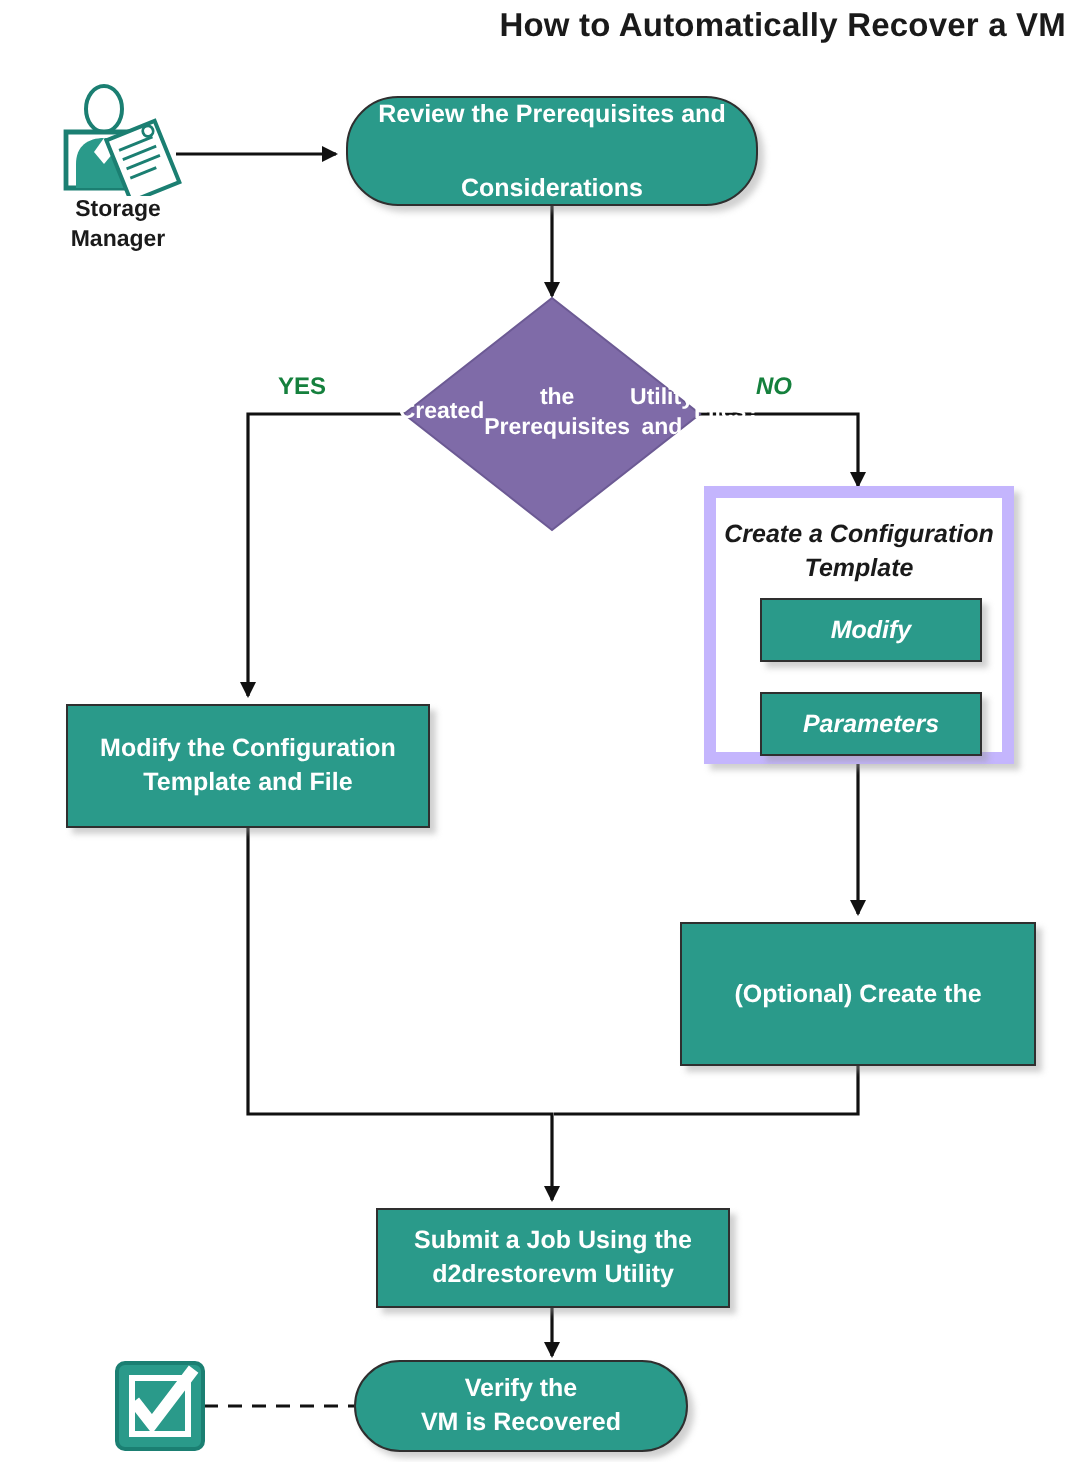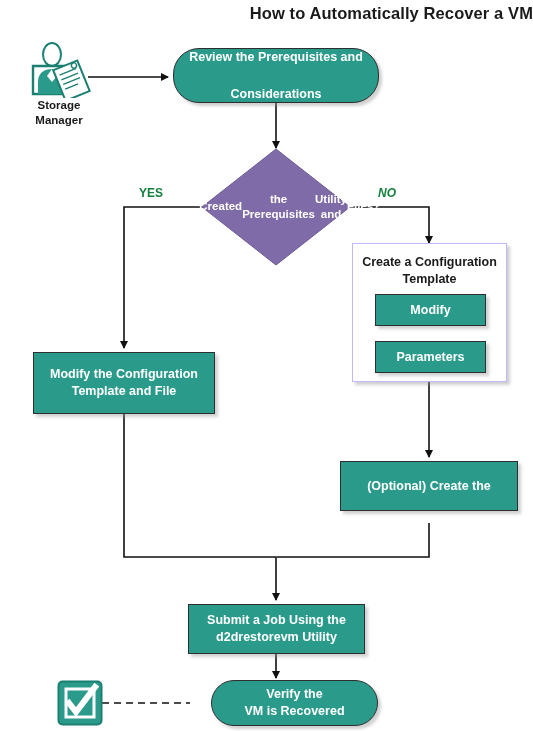--- a/index.html
+++ b/index.html
@@ -79,22 +79,23 @@
     color: #ffffff;
     font-weight: bold;
     font-size: 11.5px;
     line-height: 1.32;
     z-index: 2;
   }
   .group-box {
     position: absolute;
     box-sizing: border-box;
     background: #ffffff;
-    border: 1px solid #c4b5fd;
+    border: 6px solid #c4b5fd;
     box-shadow: 3px 3px 3px rgba(150,150,150,0.45);
+    font-style: italic;
   }
   .group-title {
     position: absolute;
     left: 0;
     top: 10px;
     width: 100%;
     text-align: center;
     font-size: 12.5px;
     font-weight: bold;
     color: #1a1a1a;
@@ -210,30 +211,30 @@
     <div class="node teal" style="left:22px; top:97px; width:111px; height:32px;">
       <span>Parameters</span>
     </div>
   </div>
 
   <div class="node teal" style="left:33px; top:352px; width:182px; height:62px; flex-direction:column;">
     <span>Modify the Configuration</span>
     <span>Template and File</span>
   </div>
 
-  <div class="node teal" style="left:340px; top:461px; width:178px; height:50px; flex-direction:column;">
+  <div class="node teal" style="left:340px; top:461px; width:178px; height:72px; flex-direction:column;">
     <span>(Optional) Create the</span>
   </div>
 
   <div class="node teal" style="left:188px; top:604px; width:177px; height:50px; flex-direction:column;">
     <span>Submit a Job Using the</span>
     <span>d2drestorevm Utility</span>
   </div>
 
-  <div class="node teal pill" style="left:211px; top:680px; width:167px; height:46px; flex-direction:column;">
+  <div class="node teal pill" style="left:177px; top:680px; width:167px; height:46px; flex-direction:column;">
     <span>Verify the</span>
     <span>VM is Recovered</span>
   </div>
 
   <div class="icon-box" style="left:57px; top:680px; width:46px; height:46px;">
     <svg width="46" height="46" viewBox="0 0 46 46">
       <rect x="1.5" y="1.5" width="43" height="43" rx="4" fill="#2a9a8a" stroke="#1b7f72" stroke-width="2"></rect>
       <rect x="9" y="9" width="28" height="28" fill="none" stroke="#ffffff" stroke-width="3"></rect>
       <path d="M12,23 L19,32 L38,7" fill="none" stroke="#ffffff" stroke-width="6" stroke-linecap="square" stroke-linejoin="miter"></path>
     </svg>

